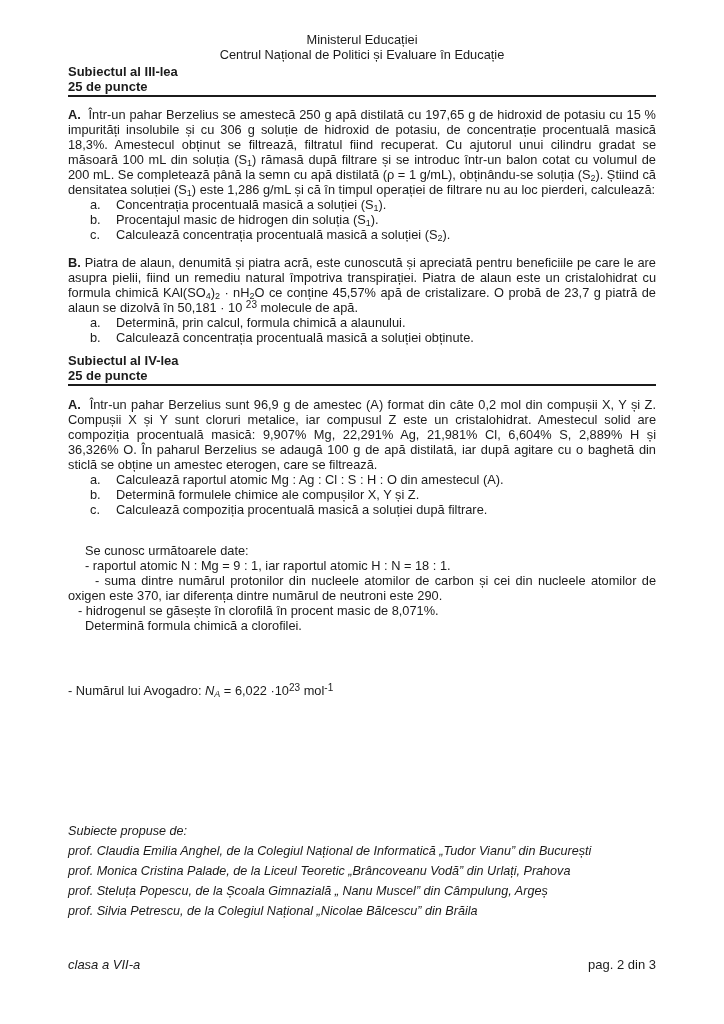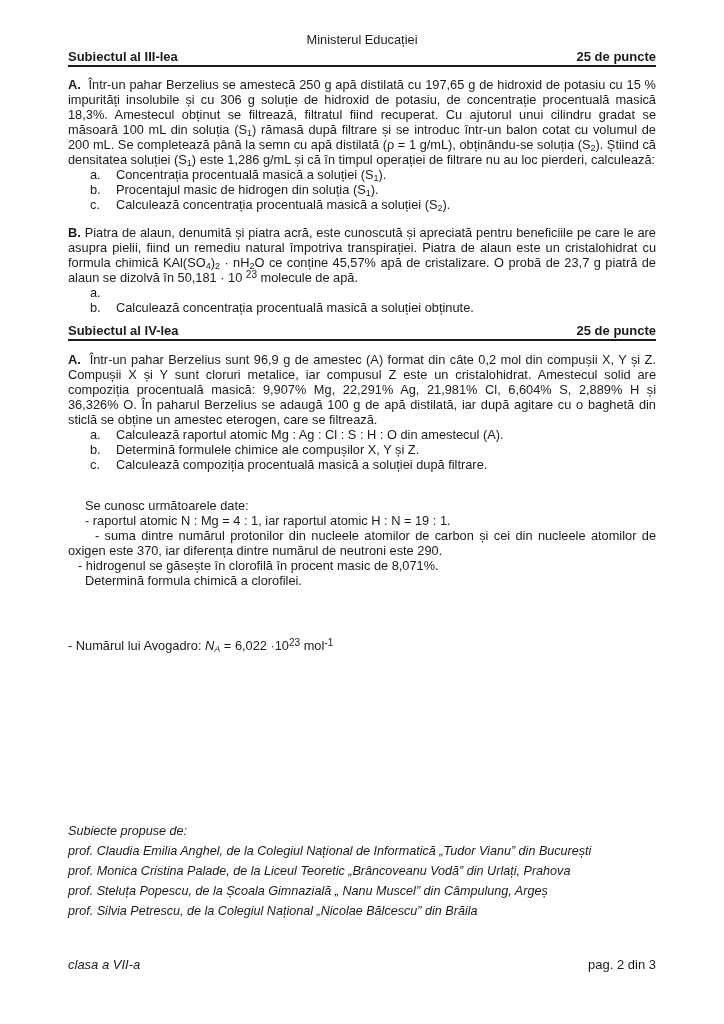--- a/index.html
+++ b/index.html
@@ -13,21 +13,21 @@
     font-size:12.8px;
     line-height:15px;
     color:#1b1b1b;
     overflow:hidden;
   }
   .center { text-align:center; }
   .subject-heading {
     display:flex; justify-content:space-between;
     font-weight:bold; font-size:13px;
     border-bottom:2px solid #1b1b1b;
-    padding-bottom:1px; margin-top:2px;
+    padding-bottom:1px; margin-top:2px;flex-direction:column;
   }
   #s4-heading { margin-top:8px; }
   .para { margin:0; text-align:justify; }
   #s3-paraA { margin-top:10px; }
   #s3-paraB { margin-top:13px; }
   #s4-paraA { margin-top:11px; }
   .qitem { display:flex; }
   .qmarker { margin-left:22px; min-width:26px; }
   #s4-partB { margin-top:26px; }
   .b-intro { padding-left:21px; text-indent:-21px; text-align:justify; }
@@ -52,20 +52,21 @@
     text-align:right;
   }
   #footer-left { font-style:italic; }
 </style>
 </head>
 <body>
 
 <div class="page">
 
   <div class="center">Ministerul Educației</div>
+  <div class="center">Centrul Național de Politici și Evaluare în Educație</div>
 
   <div class="subject-heading">
     <span>Subiectul al III-lea</span>
     <span>25 de puncte</span>
   </div>
 
   <p class="para" id="s3-paraA"><b>A.</b>&nbsp; Într-un pahar Berzelius se amestecă 250 g apă distilată cu 197,65 g de hidroxid de potasiu cu 15 % impurități insolubile și cu 306 g soluție de hidroxid de potasiu, de concentrație procentuală masică 18,3%. Amestecul obținut se filtrează, filtratul fiind recuperat. Cu ajutorul unui cilindru gradat se măsoară 100 mL din soluția (S<sub>1</sub>) rămasă după filtrare și se introduc într-un balon cotat cu volumul de 200 mL. Se completează până la semn cu apă distilată (ρ = 1 g/mL), obținându-se soluția (S<sub>2</sub>). Știind că densitatea soluției (S<sub>1</sub>) este 1,286 g/mL și că în timpul operației de filtrare nu au loc pierderi, calculează:</p>
   <div>
     <div class="qitem">
       <span class="qmarker">a.</span>
@@ -78,20 +79,21 @@
     <div class="qitem">
       <span class="qmarker">c.</span>
       <span>Calculează concentrația procentuală masică a soluției (S<sub>2</sub>).</span>
     </div>
   </div>
 
   <p class="para" id="s3-paraB"><b>B.</b> Piatra de alaun, denumită și piatra acră, este cunoscută și apreciată pentru beneficiile pe care le are asupra pielii, fiind un remediu natural împotriva transpirației. Piatra de alaun este un cristalohidrat cu formula chimică KAl(SO<sub>4</sub>)<sub>2</sub> · nH<sub>2</sub>O ce conține 45,57% apă de cristalizare. O probă de 23,7 g piatră de alaun se dizolvă în 50,181 · 10 <sup>23</sup> molecule de apă.</p>
   <div>
     <div class="qitem">
       <span class="qmarker">a.</span>
+      <span>Determină, prin calcul, formula chimică a alaunului.</span>
     </div>
     <div class="qitem">
       <span class="qmarker">b.</span>
       <span>Calculează concentrația procentuală masică a soluției obținute.</span>
     </div>
   </div>
 
   <div class="subject-heading" id="s4-heading">
     <span>Subiectul al IV-lea</span>
     <span>25 de puncte</span>
@@ -108,21 +110,21 @@
       <span>Determină formulele chimice ale compușilor X, Y și Z.</span>
     </div>
     <div class="qitem">
       <span class="qmarker">c.</span>
       <span>Calculează compoziția procentuală masică a soluției după filtrare.</span>
     </div>
   </div>
 
   <div id="s4-partB">
     <div class="bl-se">Se cunosc următoarele date:</div>
-    <div class="bl-rap">- raportul atomic N : Mg = 4 : 1, iar raportul atomic H : N = 19 : 1.</div>
+    <div class="bl-rap">- raportul atomic N : Mg = 9 : 1, iar raportul atomic H : N = 18 : 1.</div>
     <div class="bl-suma">- suma dintre numărul protonilor din nucleele atomilor de carbon și cei din nucleele atomilor de oxigen este 370, iar diferența dintre numărul de neutroni este 290.</div>
     <div class="bl-hid">- hidrogenul se găsește în clorofilă în procent masic de 8,071%.</div>
     <div class="bl-det">Determină formula chimică a clorofilei.</div>
   </div>
 
   <div id="avogadro">- Numărul lui Avogadro: <i>N</i><sub><i>A</i></sub> = 6,022 ·10<sup>23</sup> mol<sup>-1</sup></div>
 
   <div id="credits">
     <div class="intro">Subiecte propuse de:</div>
     <div class="author">prof. Claudia Emilia Anghel, de la Colegiul Național de Informatică „Tudor Vianu” din București</div>

